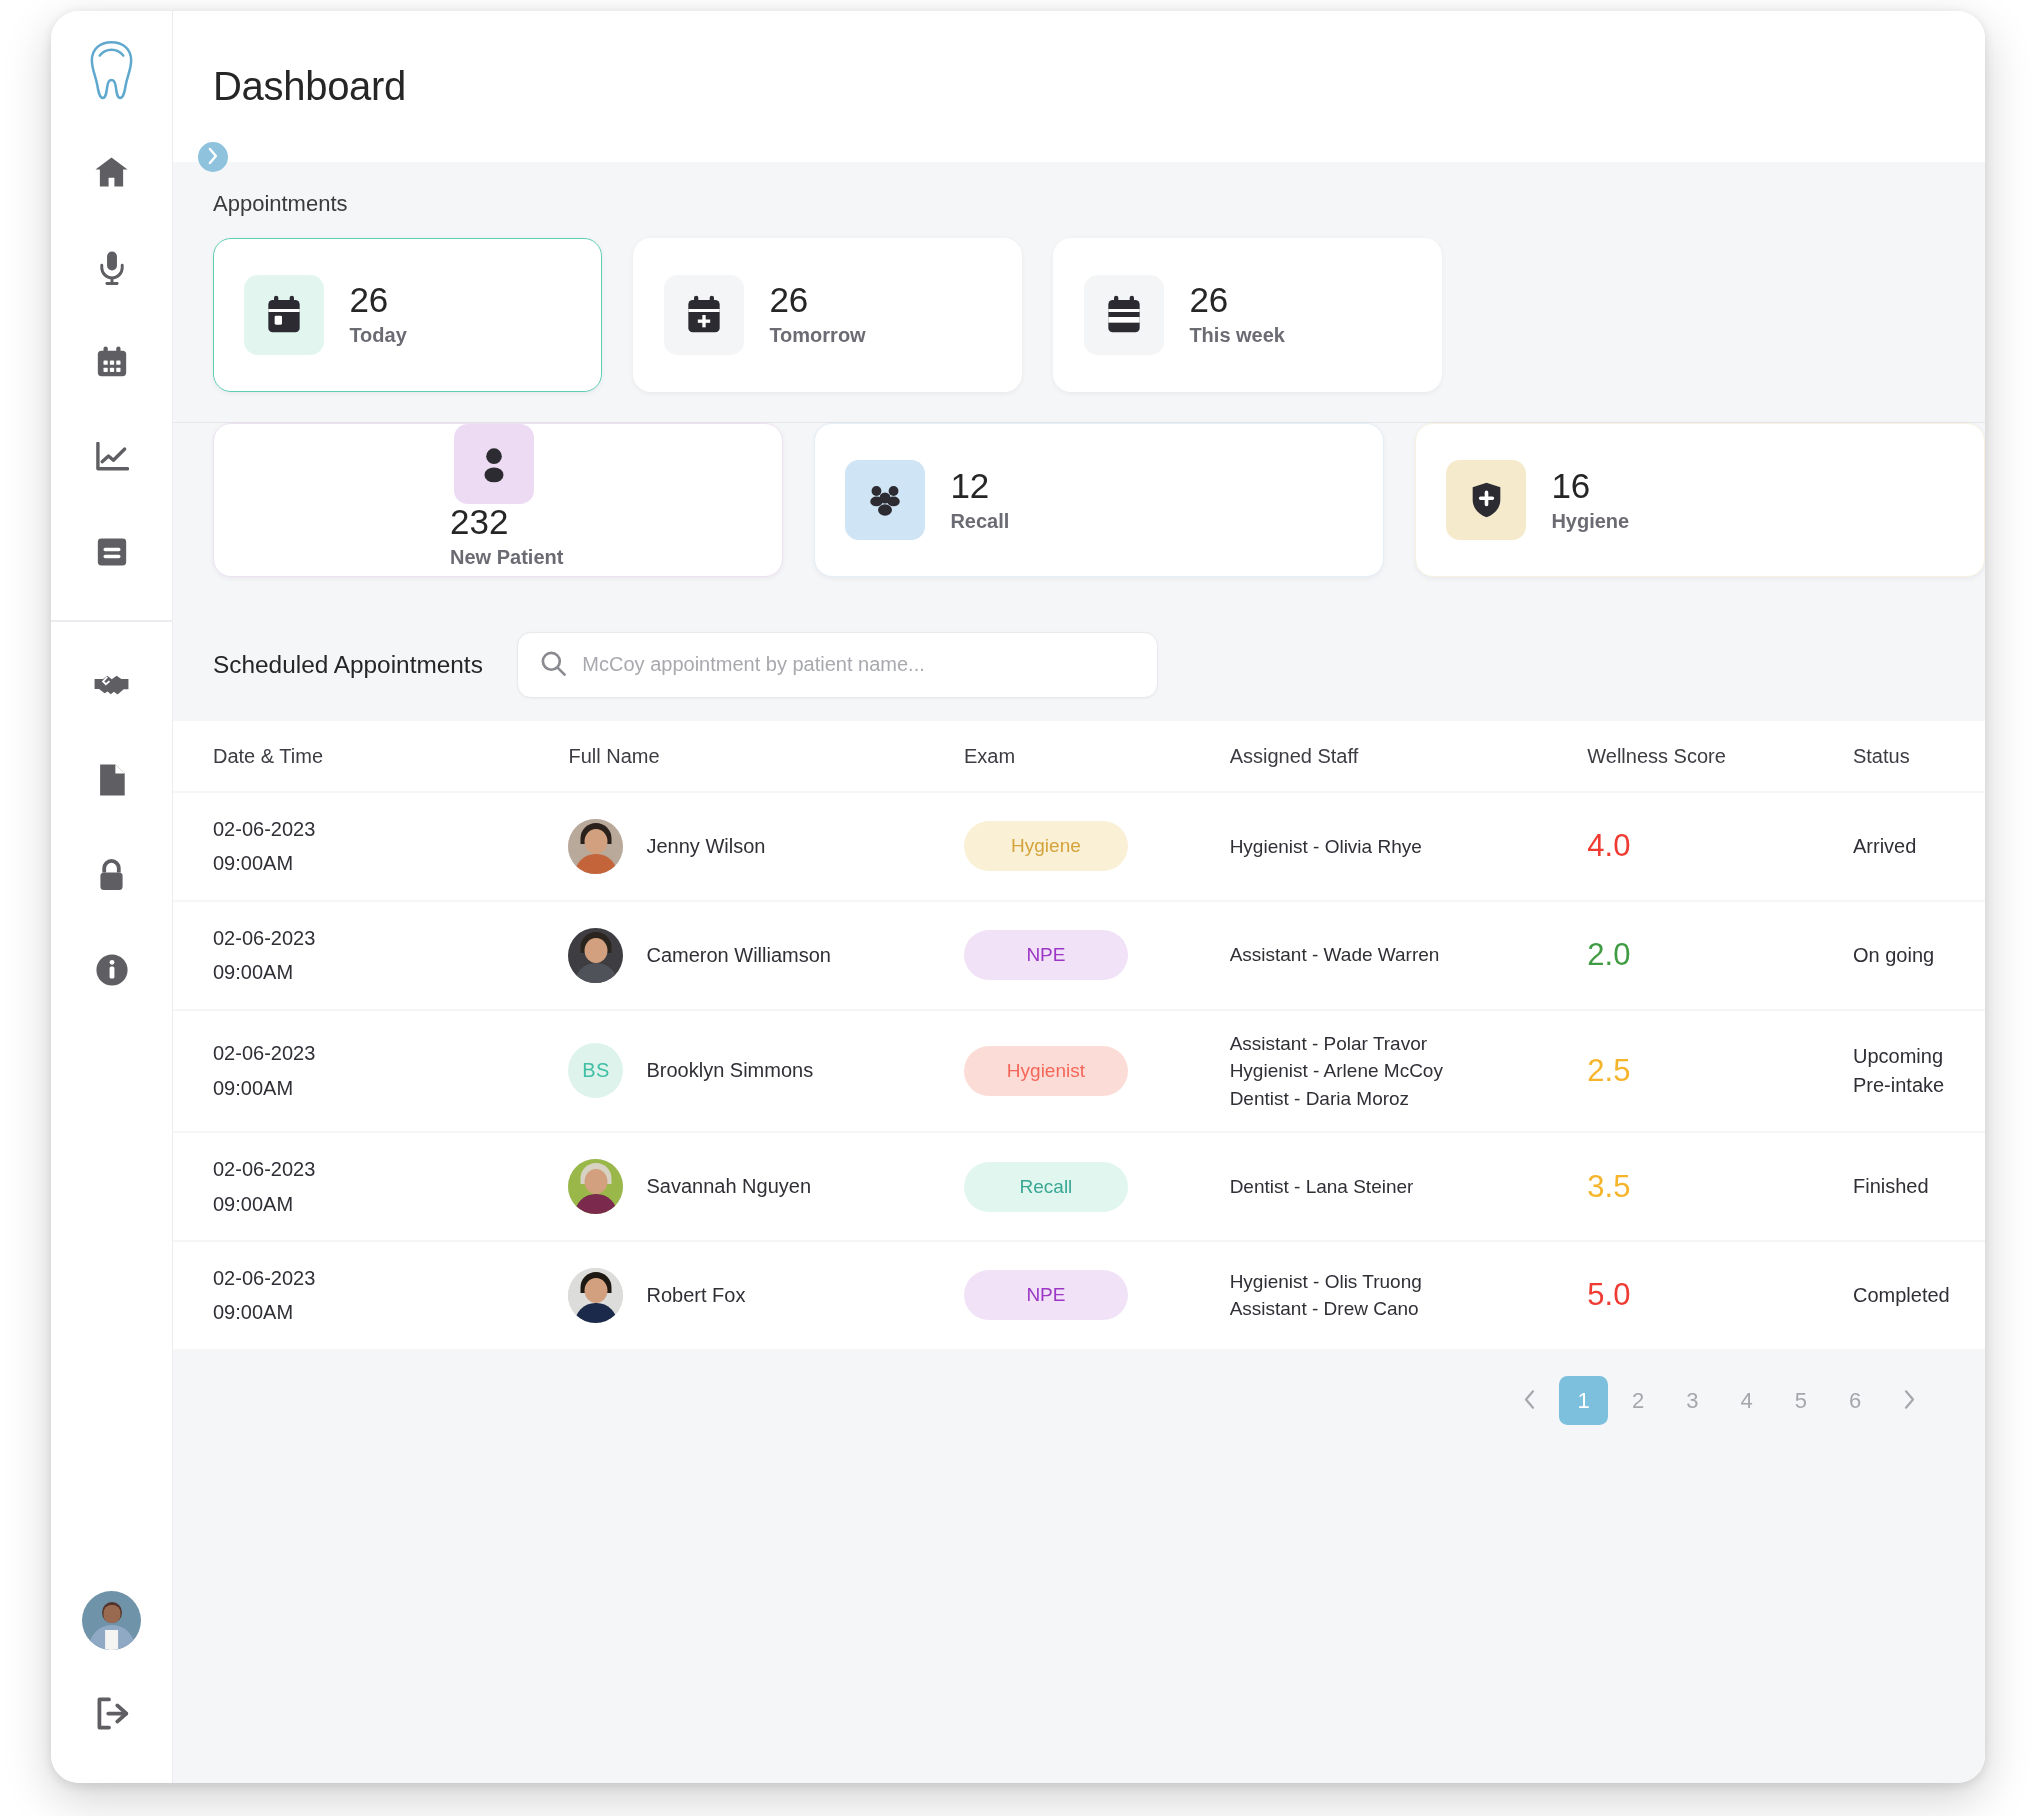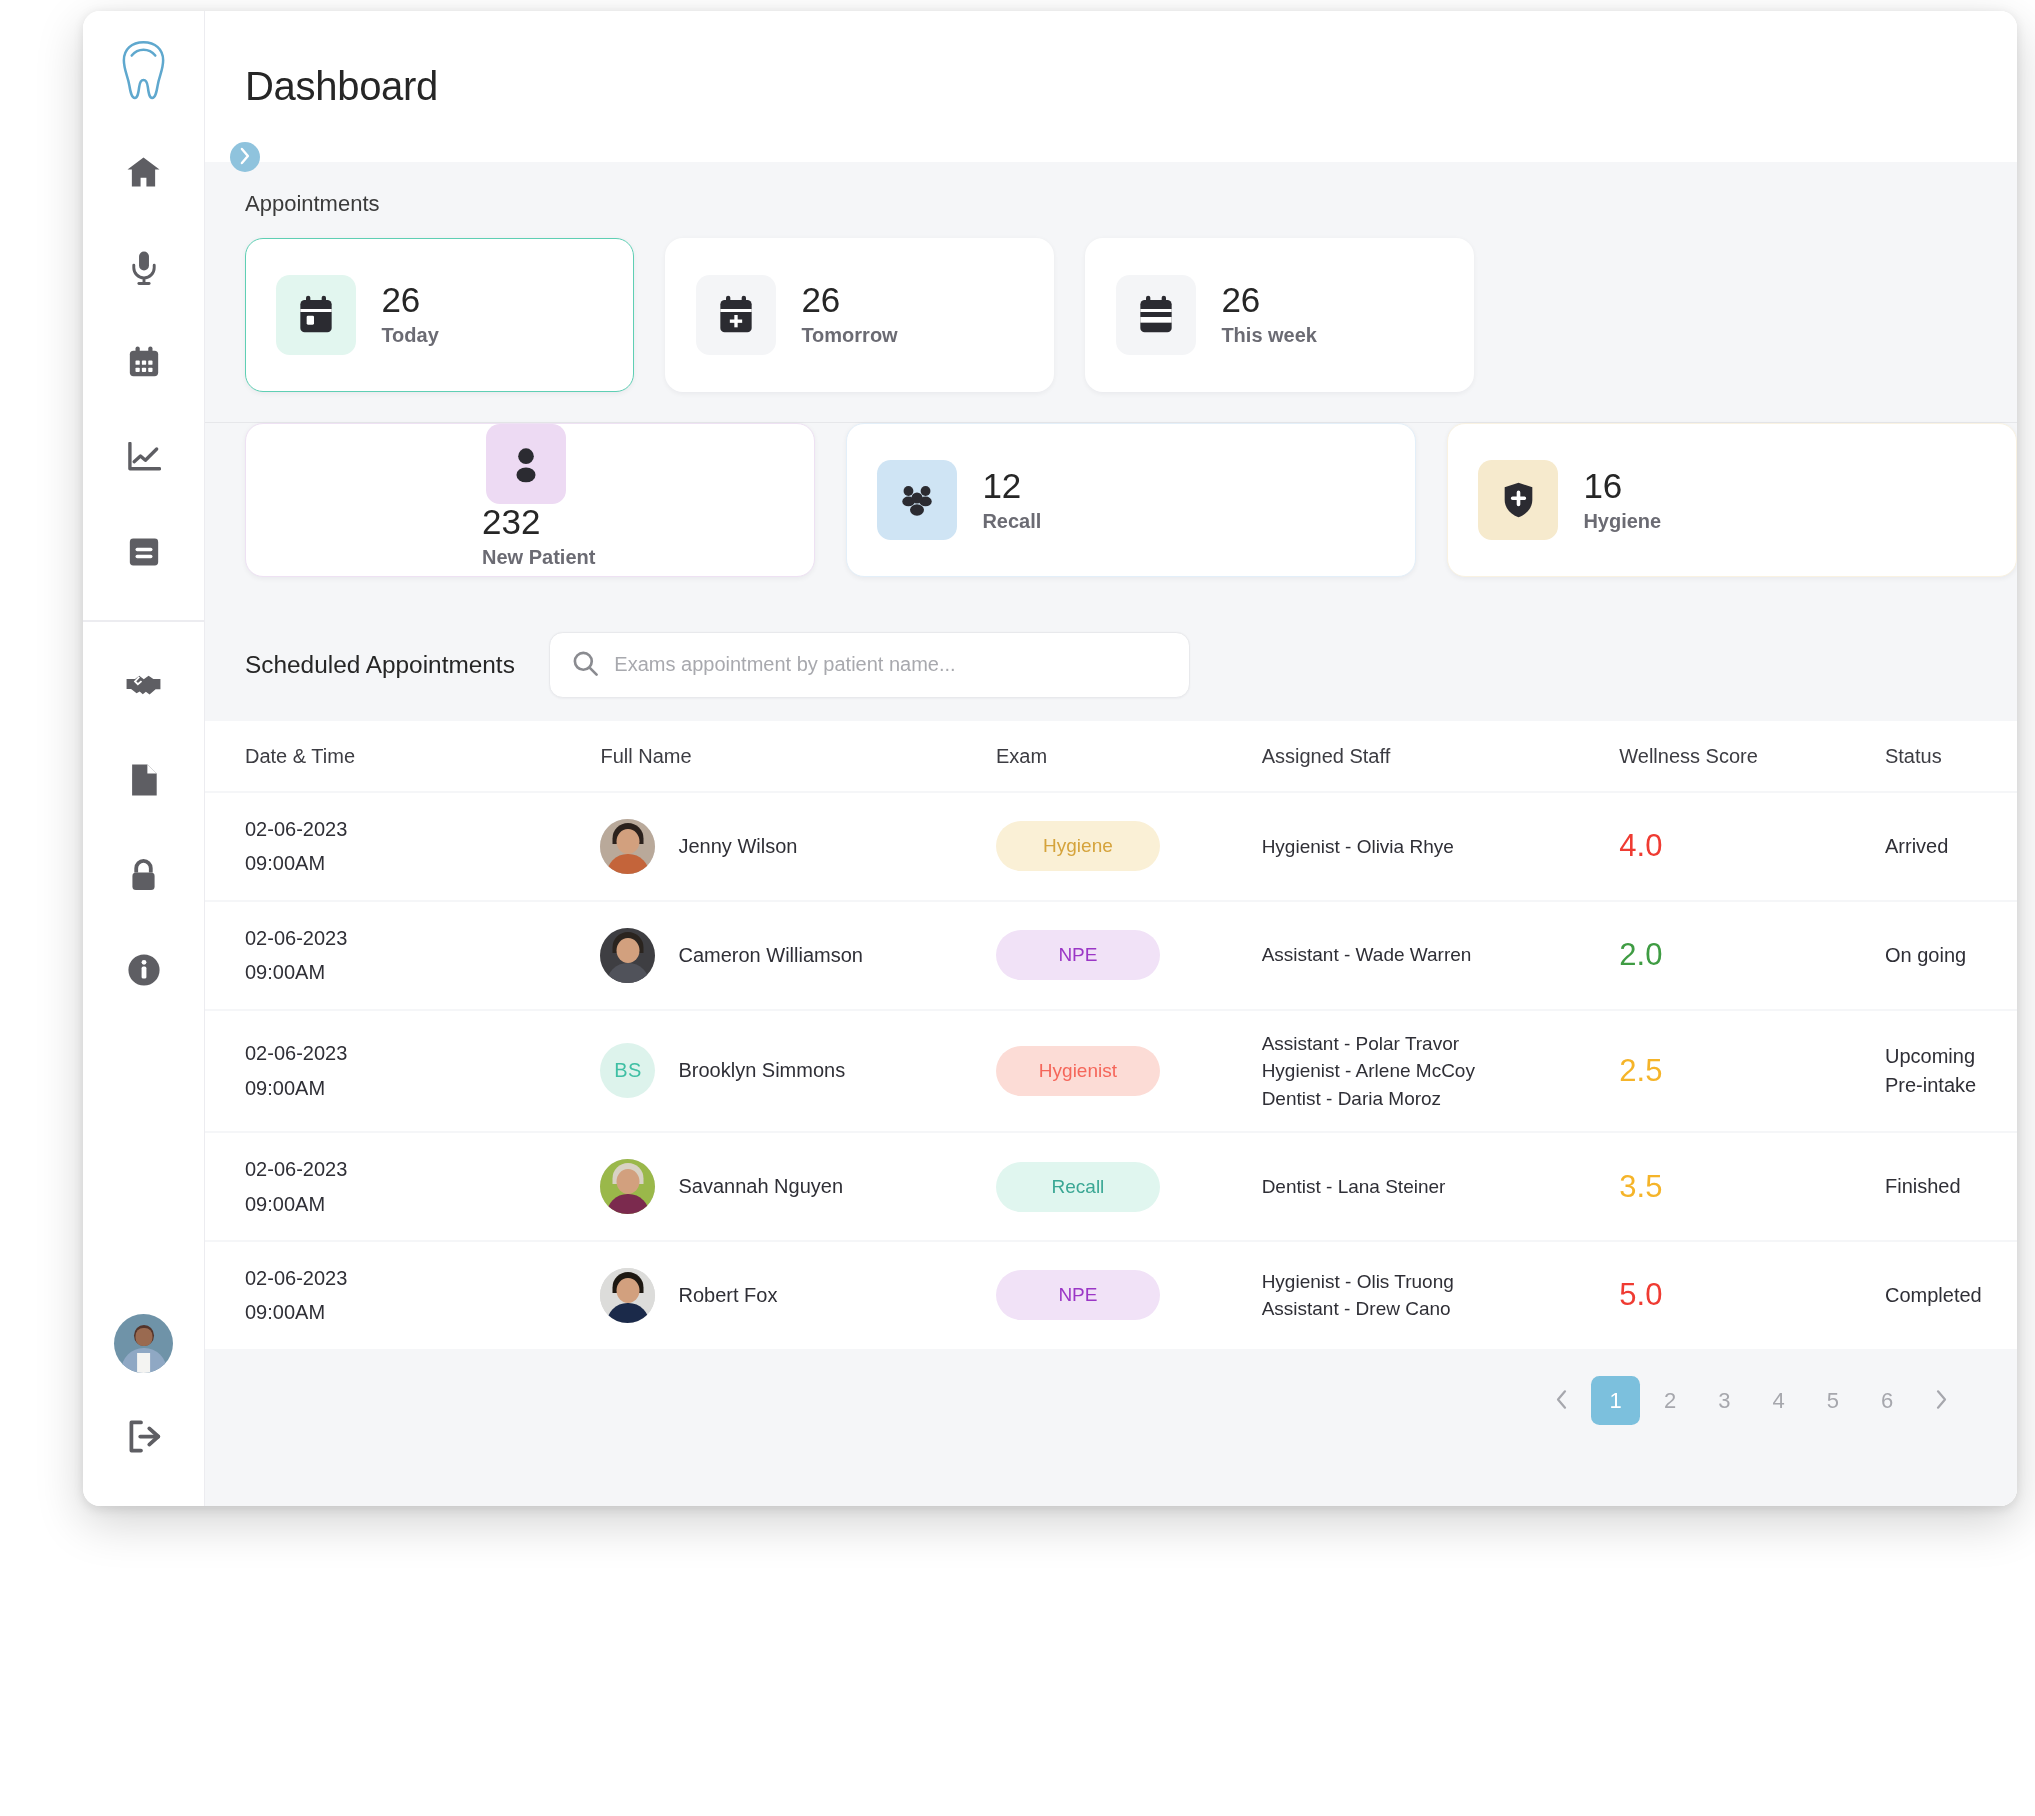--- a/index.html
+++ b/index.html
@@ -11,27 +11,26 @@
   }
   .screen {
     position: relative;
     width: 2035px; height: 1816px;
     background: #ffffff;
   }
   
   .window {
     position: absolute;
     left: 51px; top: 10.6px;
-    width: 1934px; height: 1495px;
-    background: #ffffff;
-    border-radius: 17px;
+    width: 1934px; height: 1772px;
+    background: #ffffff;
+    border-radius: 28px;
     box-shadow: 0 16px 48px rgba(0,0,0,.18), 0 2.1px 10.6px rgba(0,0,0,.10);
     overflow: hidden;
     display: flex;
-    margin-left: 32px;
   }
   
   .sidebar {
     width: 122px;
     flex: 0 0 122px;
     background: #ffffff;
     border-right: 1.6px solid #ececf0;
     display: flex;
     flex-direction: column;
     align-items: center;
@@ -485,21 +484,21 @@
 
         <div class="table-header-row">
           <div class="table-title">Scheduled Appointments</div>
           <div class="search-box">
             <span>
               <svg width="26.5" height="26.5" viewBox="0 0 22 22" fill="none" stroke="#8a8b90" stroke-width="2.2" stroke-linecap="round">
                 <circle cx="9.4" cy="9.4" r="7"></circle>
                 <path d="M14.6 14.6L20.4 20.4"></path>
               </svg>
             </span>
-            <span class="search-placeholder">Exams appointment by patient name...</span>
+            <span class="search-placeholder">McCoy appointment by patient name...</span>
           </div>
         </div>
 
         <div class="table-wrap">
           <table class="tbl">
             <thead>
               <tr>
                 <th class="c-date">Date &amp; Time</th>
                 <th class="c-name">Full Name</th>
                 <th class="c-exam">Exam</th>

